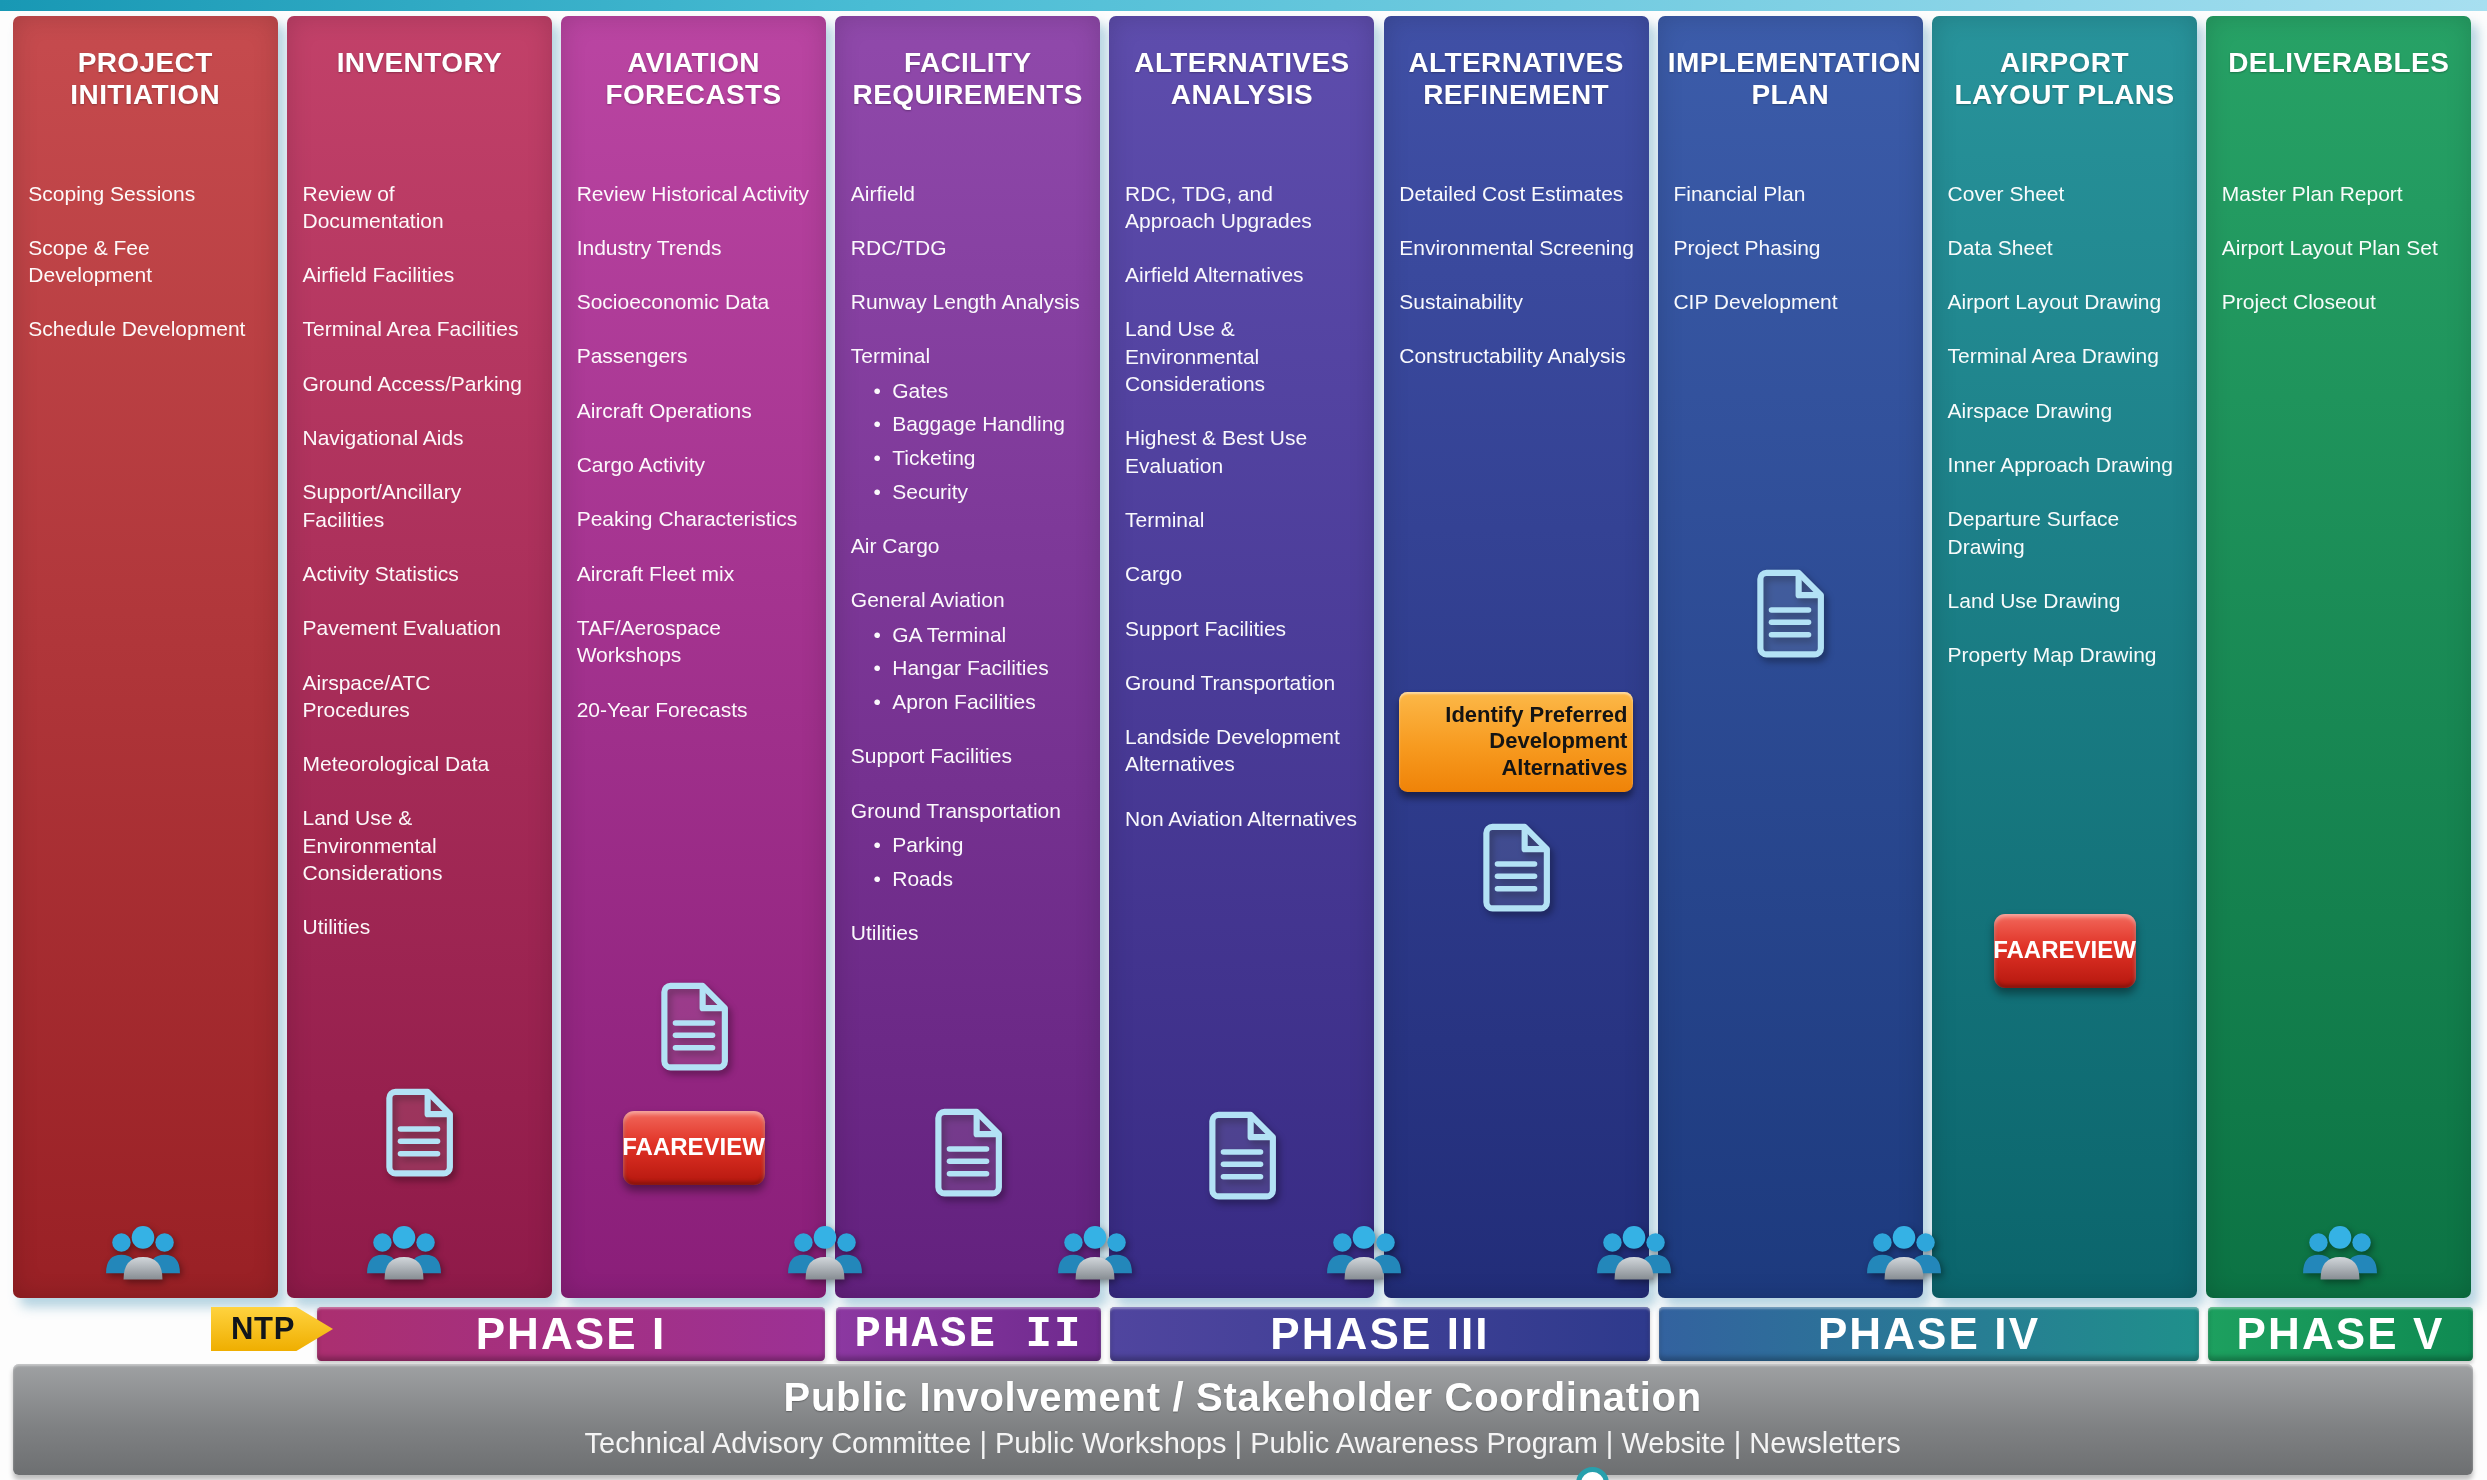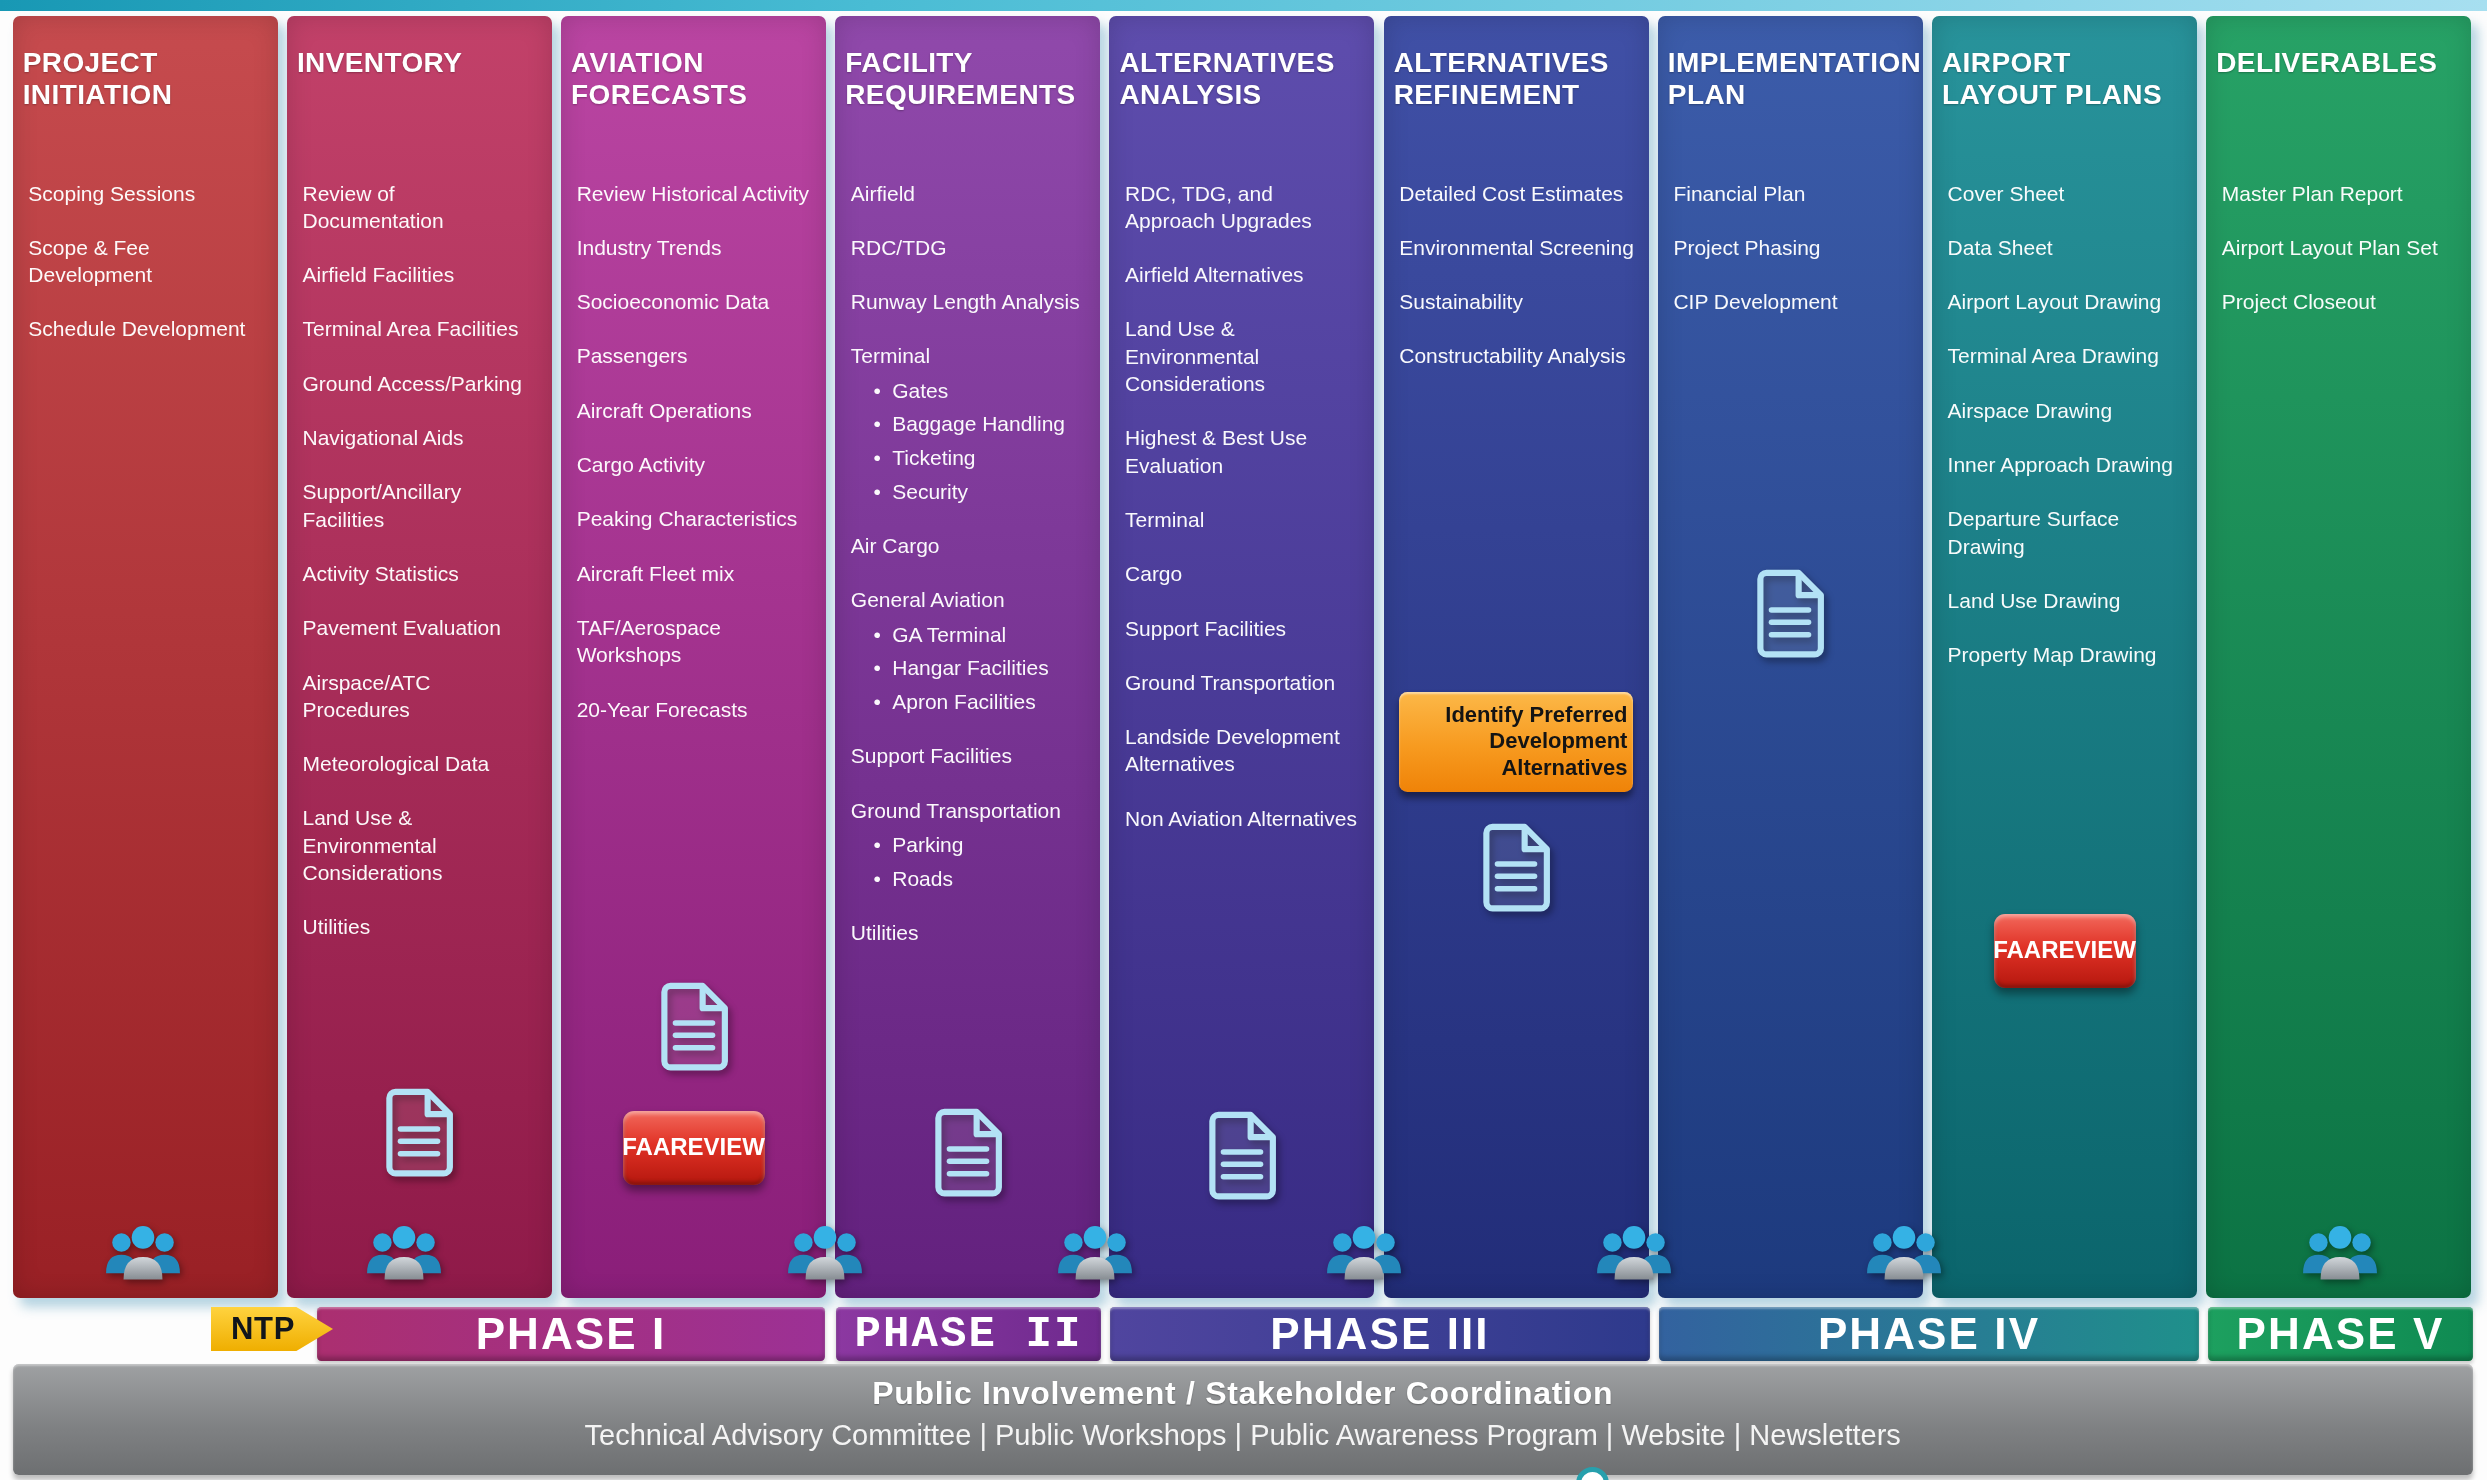--- a/index.html
+++ b/index.html
@@ -4,21 +4,21 @@
 <style>
   html,body{margin:0;padding:0;background:#ffffff;font-family:"Liberation Sans", sans-serif;}
   .canvas{position:relative;width:2487px;height:1481px;background:#fdfdfd;overflow:hidden;}
 
   .top-strip{position:absolute;top:0;left:0;width:2487px;height:11.3px;
     background:linear-gradient(90deg,#1898b4 0%,#49bcd4 35%,#a7dff0 100%);}
 
   .columns{position:absolute;top:15.6px;left:12.7px;display:flex;gap:9.2px;}
   .col{width:265px;height:1282px;border-radius:7px;position:relative;color:#fff;
     box-shadow:7px 8.5px 11.3px rgba(90,160,190,0.45), inset 0 0 25.5px rgba(0,0,0,0.16);}
-  .col-header{height:105px;padding:31px 10px 0;margin:0;font-size:28px;
+  .col-header{height:105px;padding:31px 10px 0;margin:0;text-align:center;font-size:28px;
     line-height:1.16;font-weight:bold;white-space:pre-line;letter-spacing:0.4px;
     text-shadow:0 1.4px 2.1px rgba(0,0,0,.28);}
   .col-items{list-style:none;margin:0;padding:28px 11.3px 0 15.6px;font-size:21px;line-height:1.3;
     color:rgba(255,255,255,.97);}
   .col-items li{margin-bottom:27px;}
   .col-items li.pre-sub{margin-bottom:7px;}
   .col-items li.sub{margin-left:18.4px;padding-left:23px;position:relative;margin-bottom:6.4px;}
   .col-items li.sub::before{content:"\2022";position:absolute;left:4.2px;top:0;}
   .col-items li.sub-end{margin-bottom:27px;}
 
@@ -46,21 +46,21 @@
     box-shadow:inset 0 2.1px 2.1px rgba(255,255,255,.35), inset 0 -4.2px 5.7px rgba(0,0,0,.25), 0 2.8px 4.2px rgba(0,0,0,.2);}
   .ntp{position:absolute;left:211px;top:1307px;width:122px;height:44px;z-index:3;
     clip-path:polygon(0 0,70% 0,100% 50%,70% 100%,0 100%);
     display:flex;align-items:center;padding-left:20px;box-sizing:border-box;
     color:#10151c;font-weight:bold;font-size:31px;letter-spacing:0.7px;}
 
   .footer{position:absolute;left:12.7px;top:1364px;width:2460px;height:111px;border-radius:5.7px;
     background:linear-gradient(180deg,#9fa1a3 0%,#808284 55%,#6d6f71 100%);
     box-shadow:0 4.2px 5.7px rgba(0,0,0,.25), inset 0 2.1px 2.1px rgba(255,255,255,.4);
     color:#fff;text-align:center;box-sizing:border-box;padding-top:11.3px;}
-  .footer-title{font-weight:bold;font-size:32px;letter-spacing:0.7px;margin:0;
+  .footer-title{font-weight:bold;font-size:40px;letter-spacing:0.7px;margin:0;
     text-shadow:0 1.4px 1.4px rgba(0,0,0,.3);}
   .footer-sub{font-size:29px;margin-top:7px;color:#f4f4f4;}
 
   .deco-circle{position:absolute;left:1576px;top:1467px;width:33px;height:33px;border-radius:50%;
     background:#ffffff;border:5px solid #27a0ad;box-sizing:border-box;z-index:4;}
 </style>
 </head>
 <body>
 
 <div class="canvas">

